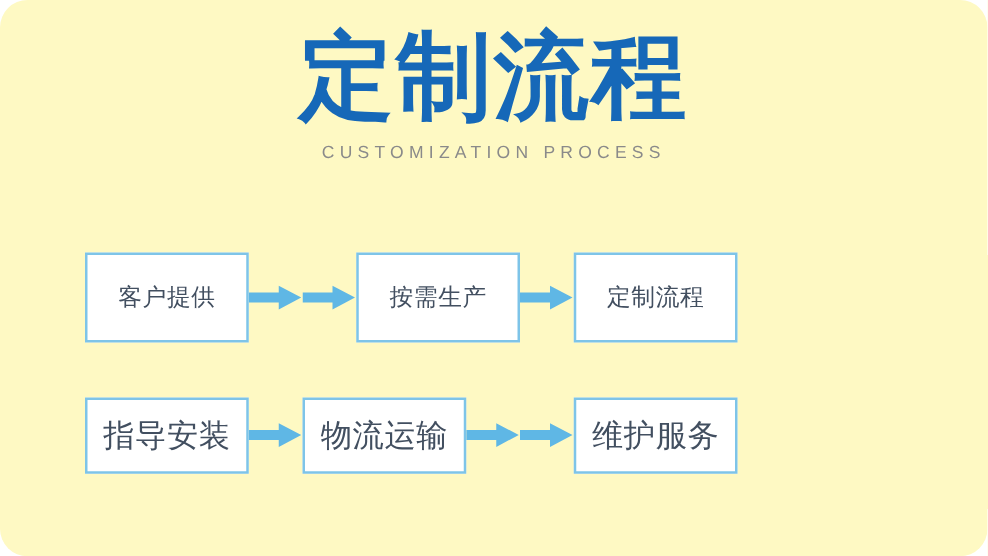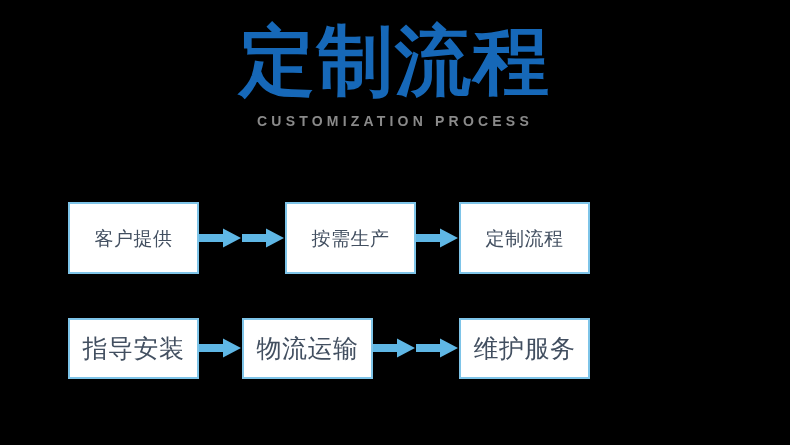--- a/index.html
+++ b/index.html
@@ -7,22 +7,23 @@
     padding: 0;
     background: #ffffff;
   }
   body {
     font-family: "Liberation Sans", "DejaVu Sans", sans-serif;
   }
   #page {
     position: relative;
     width: 790px;
     height: 445px;
-    background: #000000;
+    background: #fef9c3;
     overflow: hidden;
+    border-radius: 22px;
   }
 
   
   .header {
     position: absolute;
     left: 0;
     top: 18px;
     width: 790px;
     text-align: center;
   }
@@ -32,21 +33,21 @@
     font-weight: 700;
     color: #1668b8;
     letter-spacing: 2px;
     font-family: "DejaVu Sans", "Liberation Sans", sans-serif;
     white-space: nowrap;
   }
   .subtitle {
     margin-top: 8px;
     font-size: 14px;
     line-height: 18px;
-    font-weight: 700;
+    font-weight: 400;
     color: #8a8a8a;
     letter-spacing: 4.2px;
     font-family: "Liberation Sans", sans-serif;
     white-space: nowrap;
   }
 
   
   .flow-row {
     position: absolute;
     display: flex;

